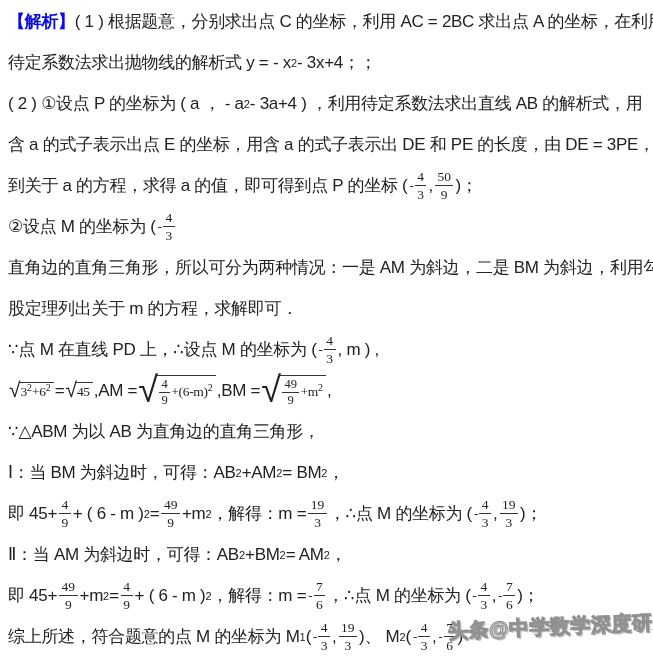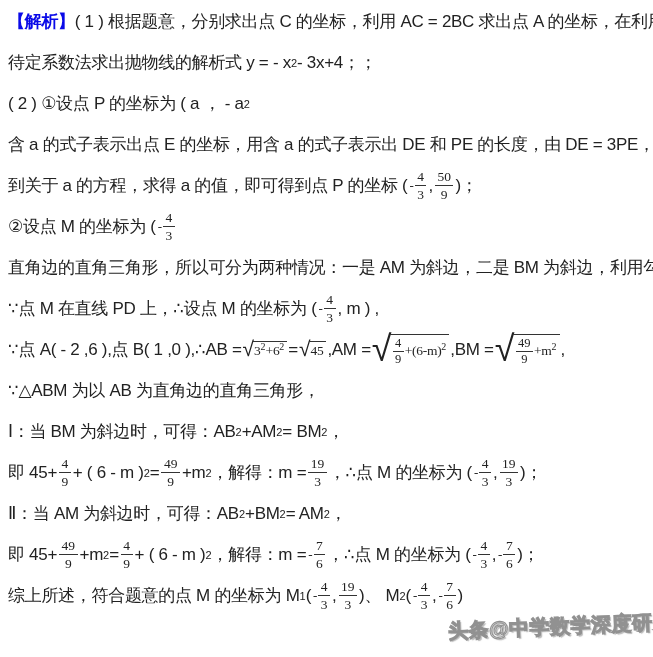--- a/index.html
+++ b/index.html
@@ -69,20 +69,21 @@
         <span class="txt">( 1 ) 根据题意，分别求出点 C 的坐标，利用 AC = 2BC 求出点 A 的坐标，在利用</span>
       </div>
       <div class="line">
         <span class="txt">待定系数法求出抛物线的解析式 y = - x</span>
         <sup>2</sup>
         <span class="txt"> - 3x+4；；</span>
       </div>
       <div class="line">
         <span class="txt">( 2 ) ①设点 P 的坐标为 ( a ， - a</span>
         <sup>2</sup>
+        <span class="txt"> - 3a+4 ) ，利用待定系数法求出直线 AB 的解析式，用</span>
       </div>
       <div class="line">
         <span class="txt">含 a 的式子表示出点 E 的坐标，用含 a 的式子表示出 DE 和 PE 的长度，由 DE = 3PE，得</span>
       </div>
       <div class="line">
         <span class="txt">到关于 a 的方程，求得 a 的值，即可得到点 P 的坐标 ( </span>
         <span class="frac">
           <span class="neg">-</span>
           <span class="stack">
             <span class="num">4</span>
@@ -105,32 +106,34 @@
           <span class="stack">
             <span class="num">4</span>
             <span class="den">3</span>
           </span>
         </span>
       </div>
       <div class="line">
         <span class="txt">直角边的直角三角形，所以可分为两种情况：一是 AM 为斜边，二是 BM 为斜边，利用勾</span>
       </div>
       <div class="line">
+        <span class="txt">股定理列出关于 m 的方程，求解即可．</span>
+      </div>
+      <div class="line">
         <span class="txt">∵点 M 在直线 PD 上，∴设点 M 的坐标为 ( </span>
         <span class="frac">
           <span class="neg">-</span>
           <span class="stack">
             <span class="num">4</span>
             <span class="den">3</span>
           </span>
         </span>
         <span class="txt"> , m ) ,</span>
       </div>
       <div class="line">
-        <span class="txt">∵点 A( - 2 ,6 ),点 B( 1 ,0 ),∴AB = </span>
         <span class="sqrt">
           <span class="rad">√</span>
           <span class="cnt">
             <span class="txt">3</span>
             <sup>2</sup>
             <span class="txt">+6</span>
             <sup>2</sup>
           </span>
         </span>
         <span class="txt"> = </span>

